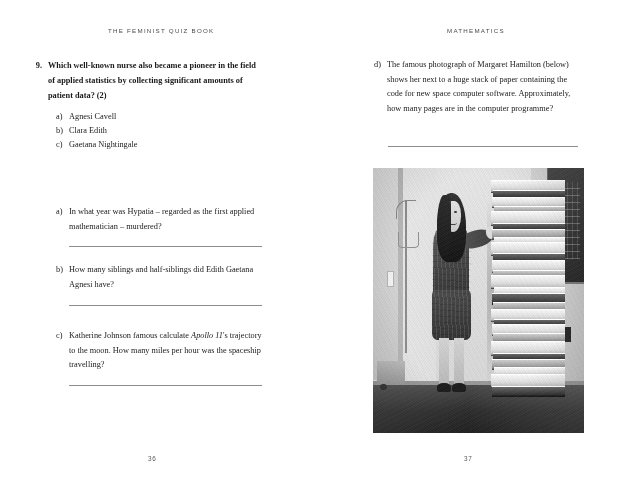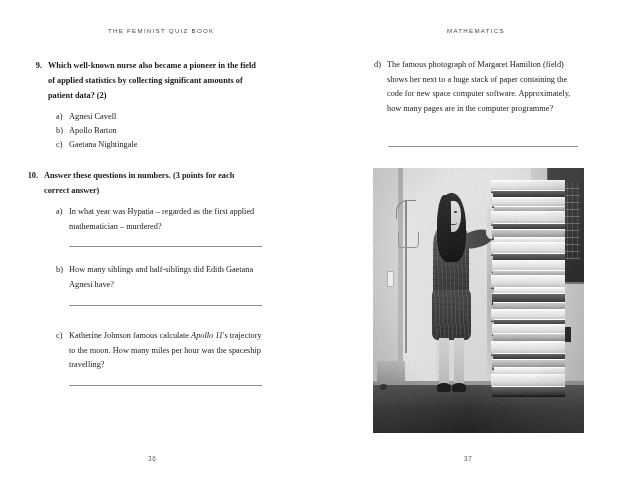--- a/index.html
+++ b/index.html
@@ -347,31 +347,27 @@
       <span class="qnum">9.</span>
       <span class="qtext">Which well-known nurse also became a pioneer in the field of applied statistics by collecting significant amounts of patient data? (2)</span>
     </div>
 
     <div class="optrow" style="left:56px; top:110px;">
       <span class="optlabel">a)</span>
       <span class="opttext">Agnesi Cavell</span>
     </div>
     <div class="optrow" style="left:56px; top:124px;">
       <span class="optlabel">b)</span>
-      <span class="opttext">Apollo Barton</span>
+      <span class="opttext">Clara Edith</span>
     </div>
     <div class="optrow" style="left:56px; top:138px;">
       <span class="optlabel">c)</span>
       <span class="opttext">Gaetana Nightingale</span>
     </div>
 
-    <div class="qblock" style="left:26px; top:168px;">
-      <span class="qnum">10.</span>
-      <span class="qtext">Answer these questions in numbers. (3 points for each correct answer)</span>
-    </div>
 
     <div class="optrow" style="left:56px; top:205px;">
       <span class="optlabel">a)</span>
       <span class="opttext">In what year was Hypatia – regarded as the first applied mathematician – murdered?</span>
     </div>
     <div class="ansline" style="left:69px; top:246px; width:193px;"></div>
 
     <div class="optrow" style="left:56px; top:263px;">
       <span class="optlabel">b)</span>
       <span class="opttext">How many siblings and half-siblings did Edith Gaetana Agnesi have?</span>
@@ -388,21 +384,21 @@
 
     <div class="folio folio-left">36</div>
   </div>
 
   <div class="page page-right">
 
     <div class="runhead runhead-right">MATHEMATICS</div>
 
     <div class="optrow" style="left:62px; top:58px;">
       <span class="optlabel">d)</span>
-      <span class="opttext" style="width:192px;">The famous photograph of Margaret Hamilton (field) shows her next to a huge stack of paper containing the code for new space computer software. Approximately, how many pages are in the computer programme?</span>
+      <span class="opttext" style="width:192px;">The famous photograph of Margaret Hamilton (below) shows her next to a huge stack of paper containing the code for new space computer software. Approximately, how many pages are in the computer programme?</span>
     </div>
     <div class="ansline" style="left:76px; top:146px; width:190px;"></div>
 
     <div class="photo-frame" style="left:61px;">
       <div class="photo">
         <div class="ph-wall-back"></div>
         <div class="ph-wall-panel"></div>
         <div class="ph-door"></div>
         <div class="ph-doorframe"></div>
         <div class="ph-chalkboard">

